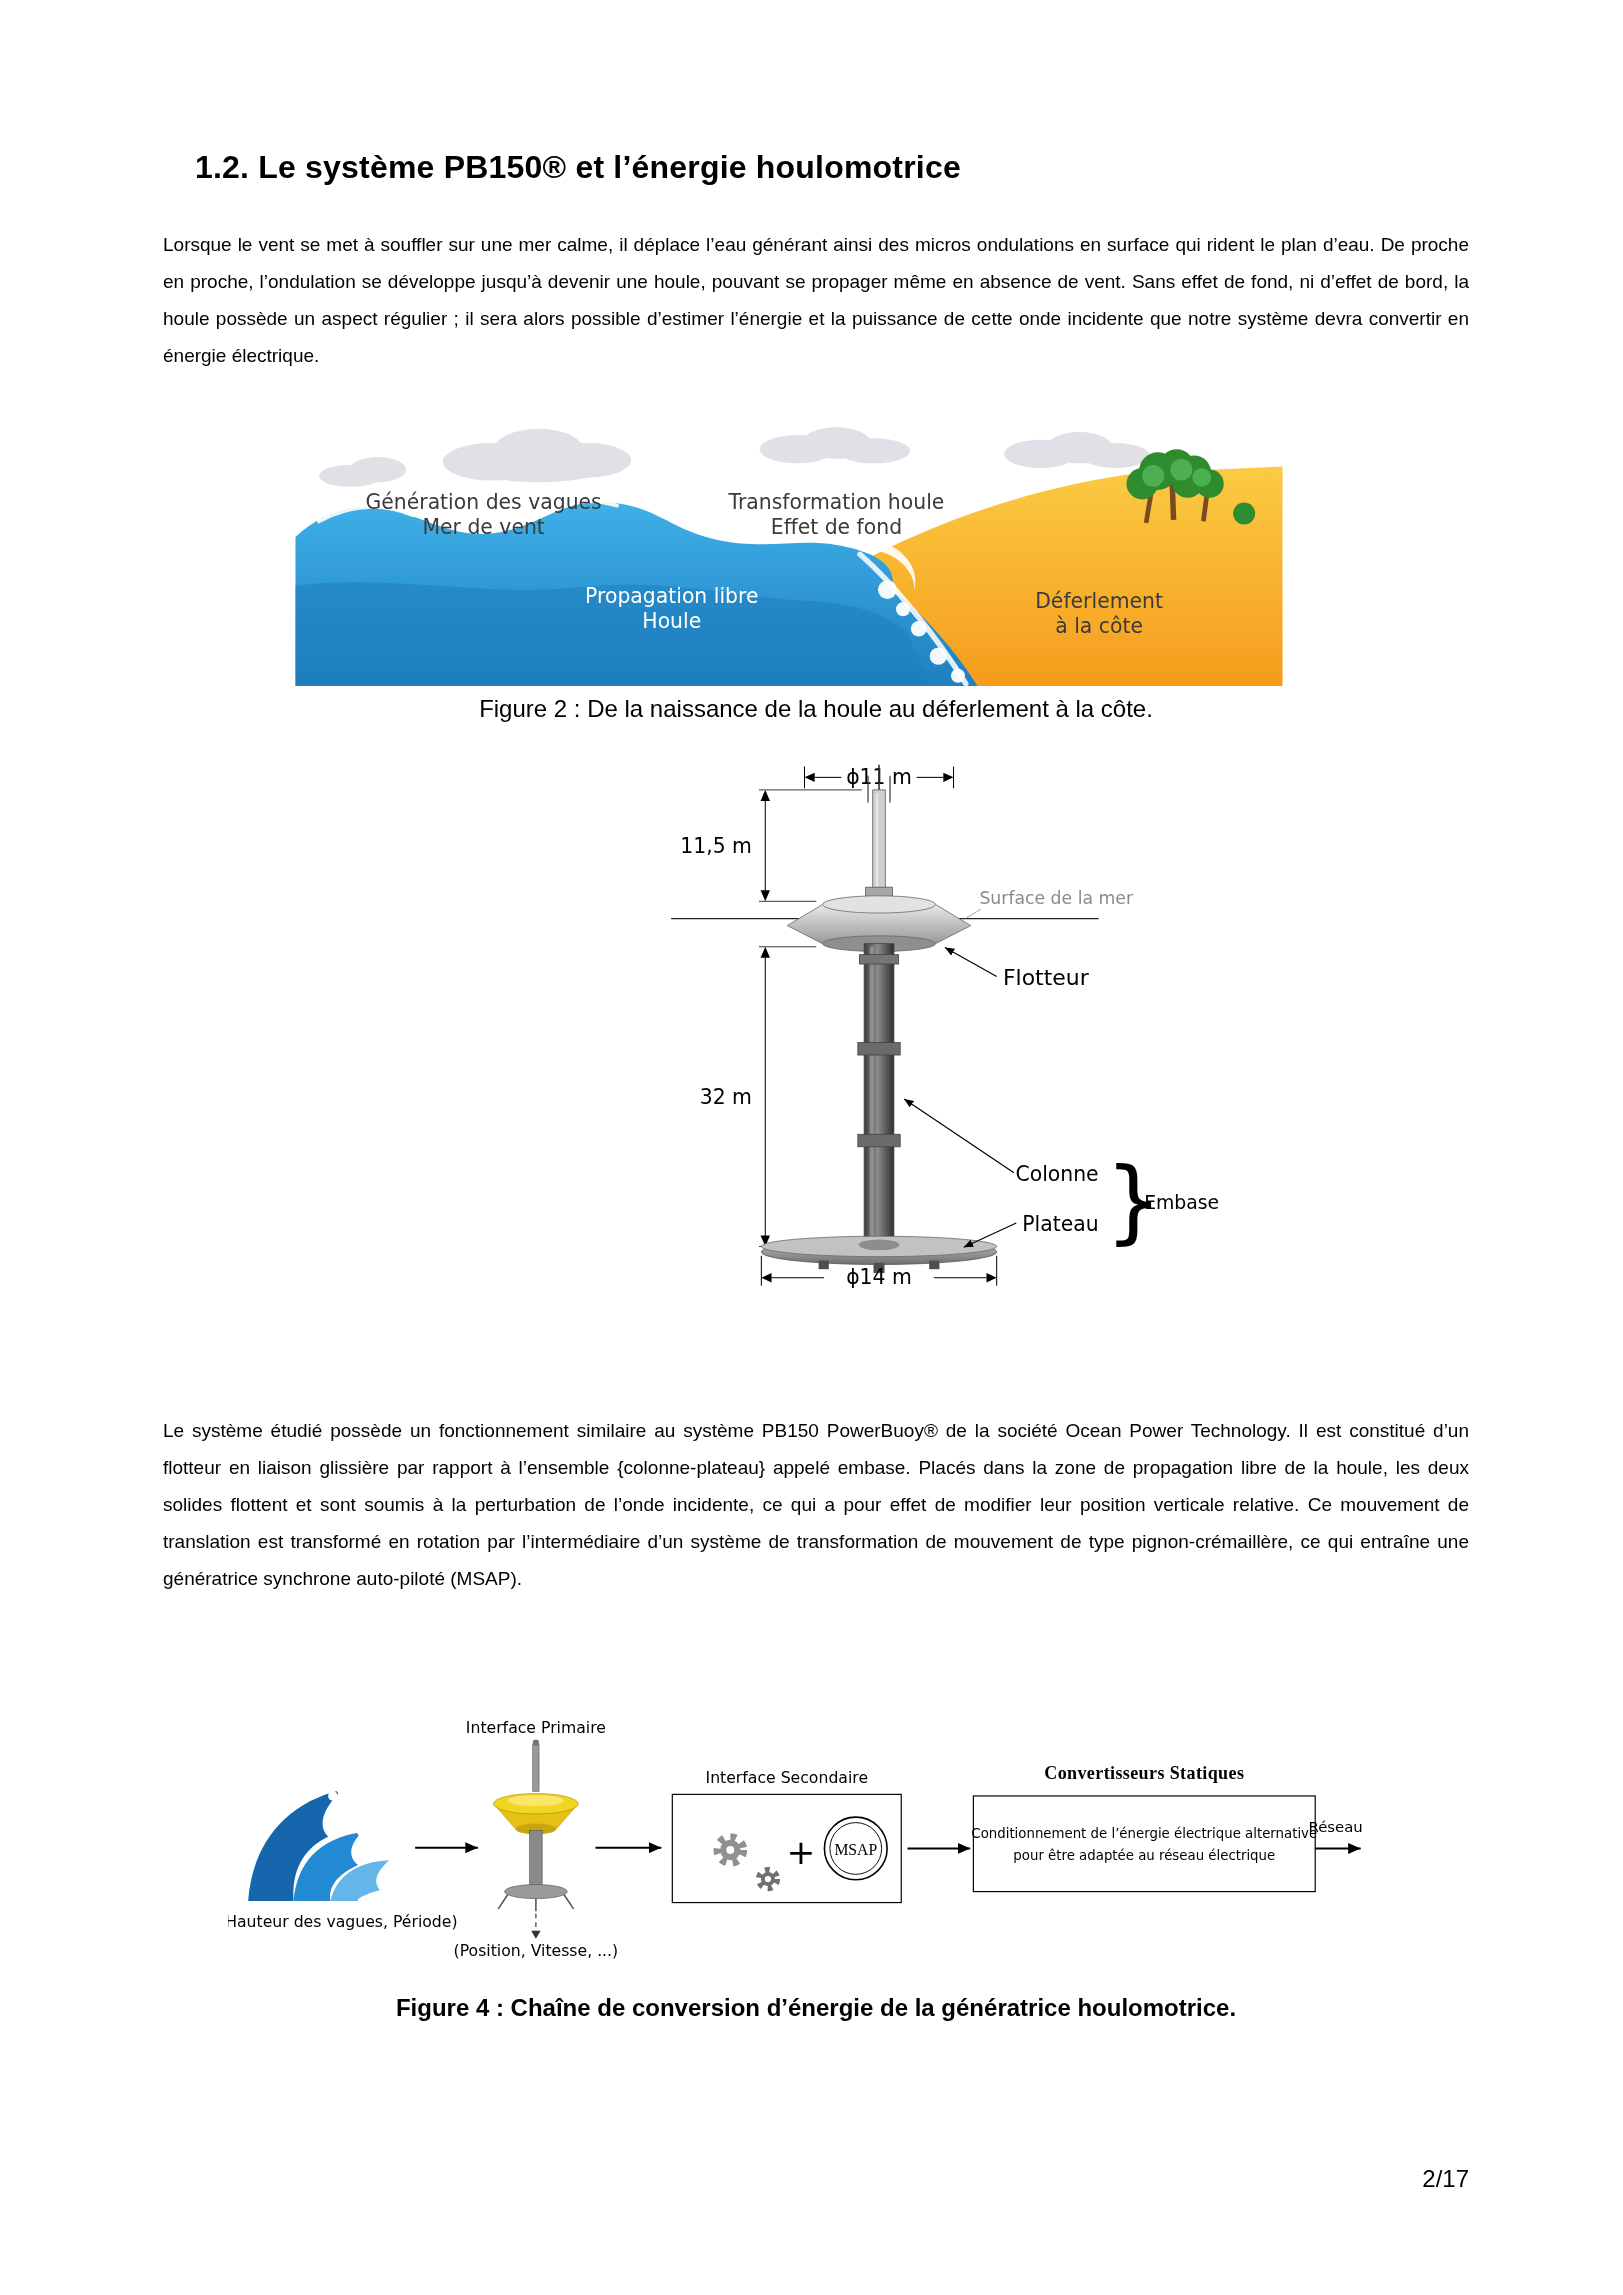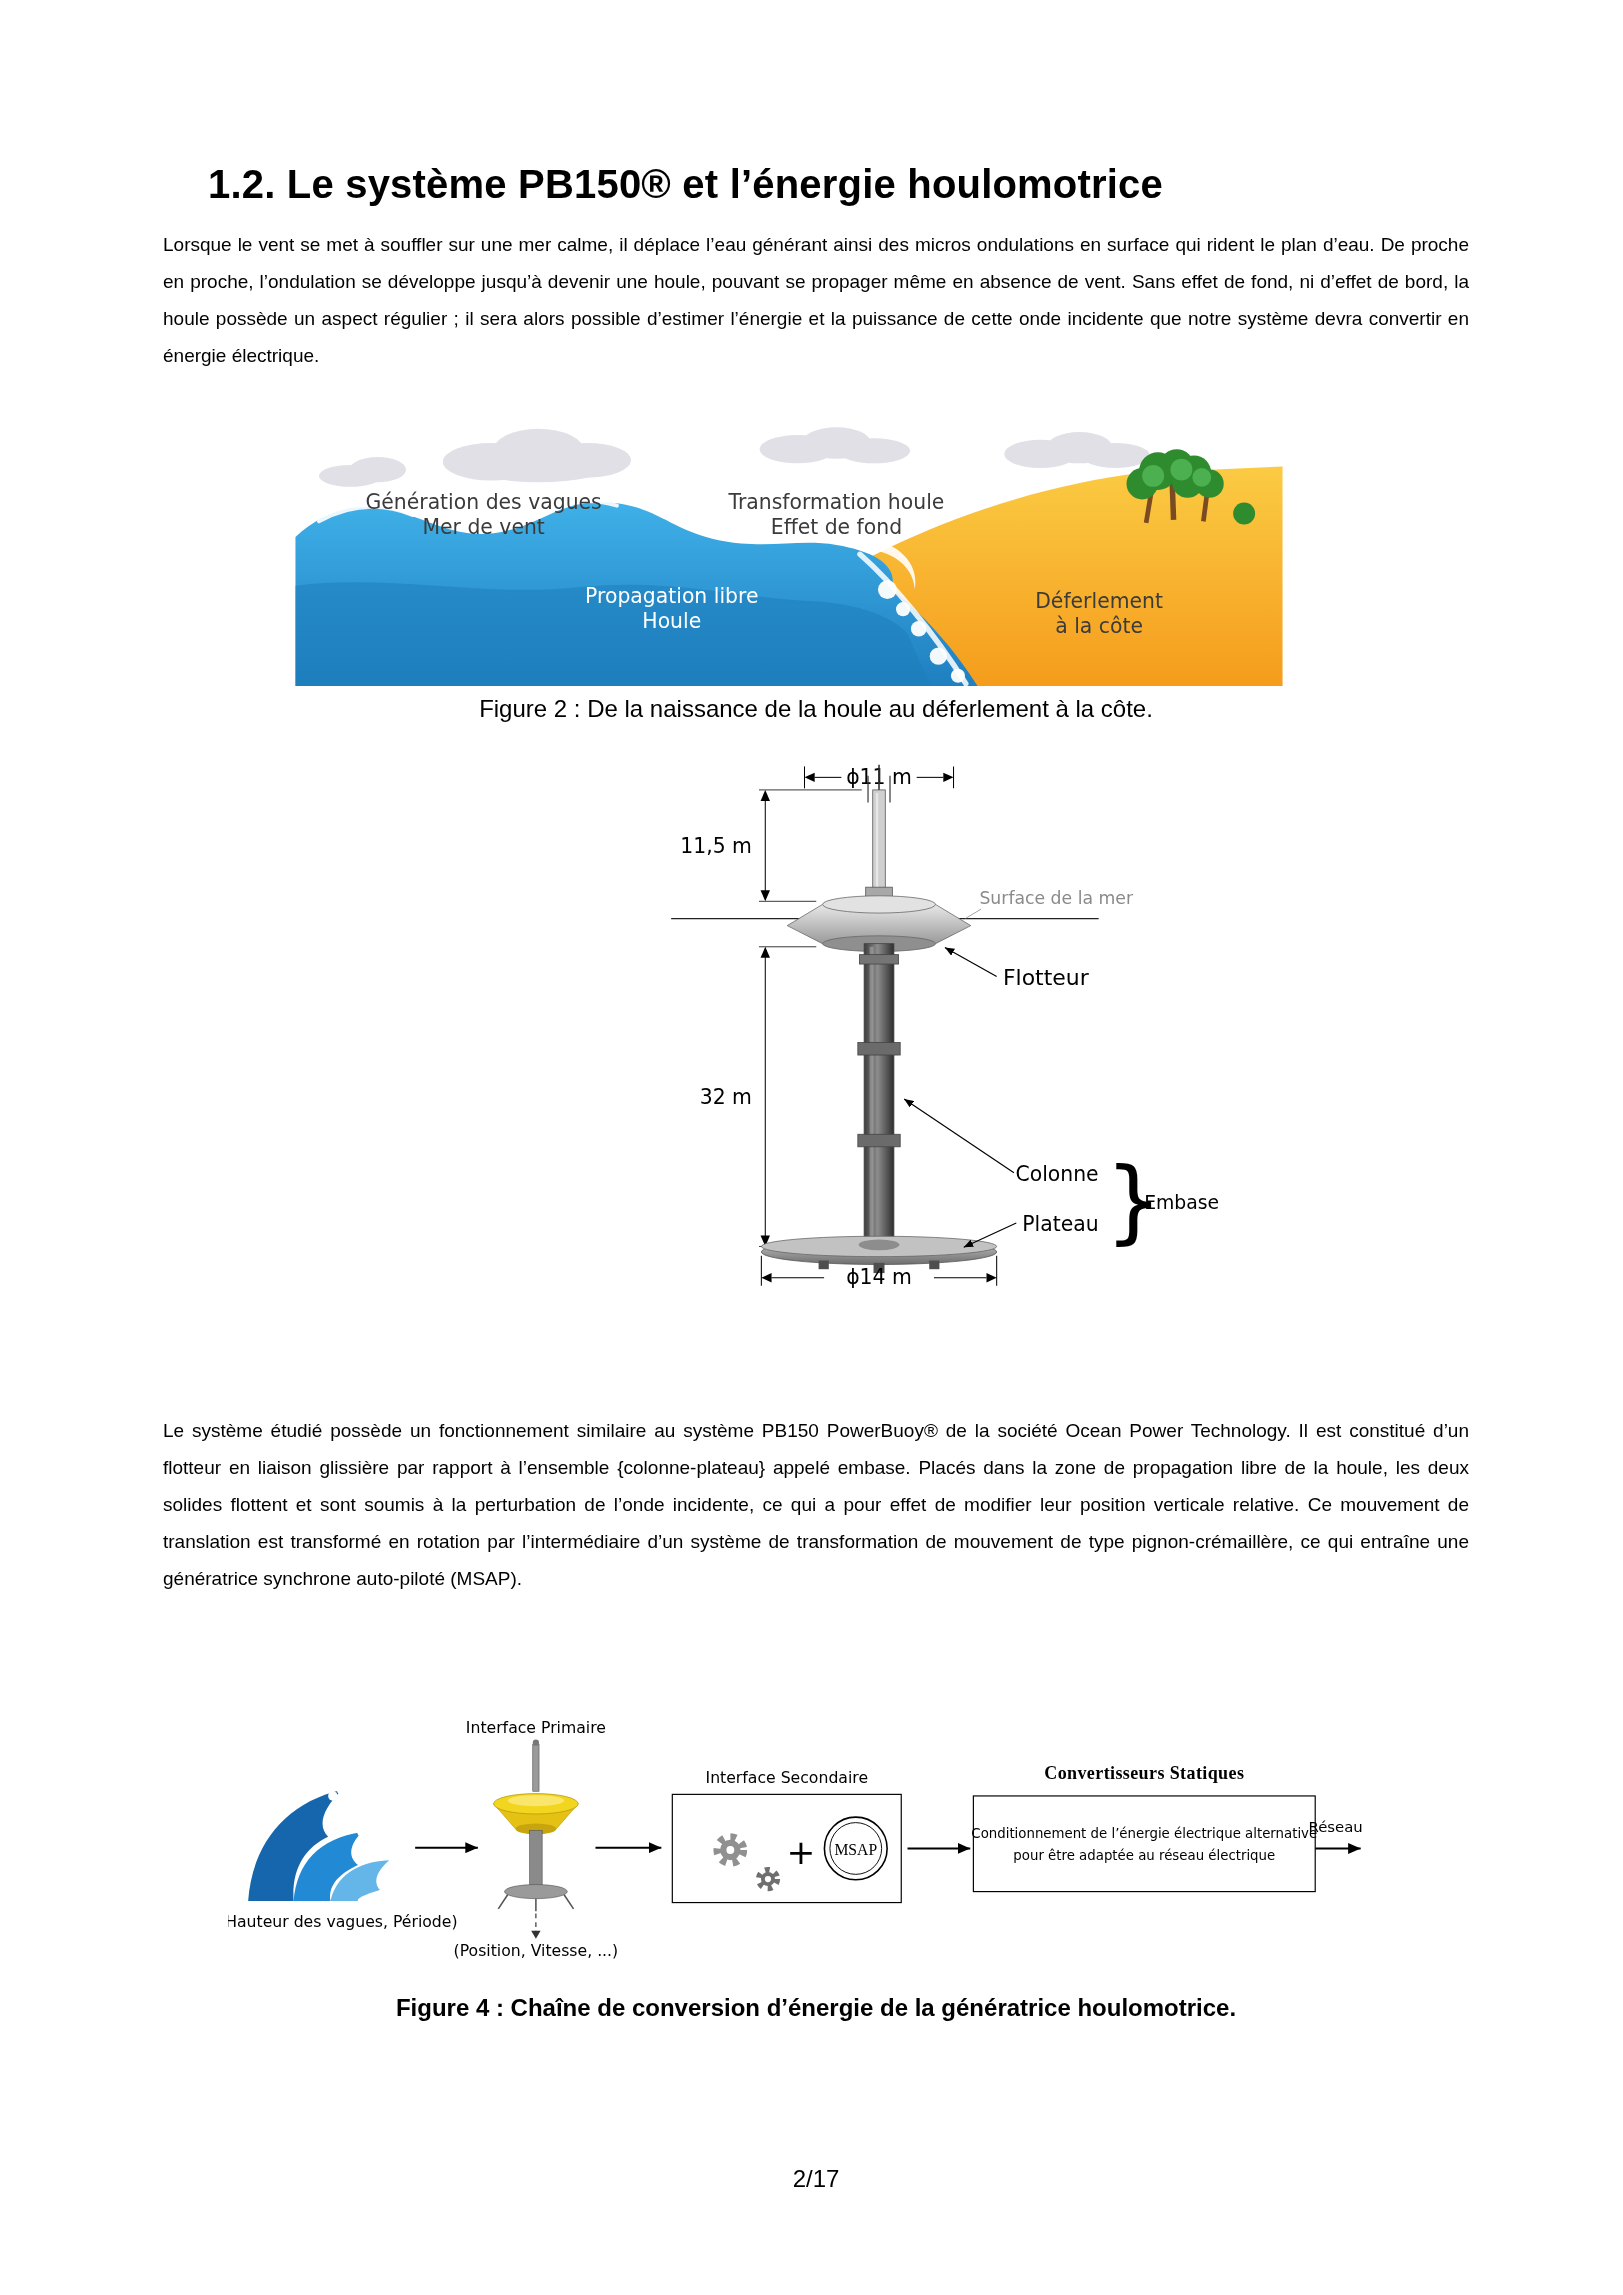--- a/index.html
+++ b/index.html
@@ -1,22 +1,22 @@
 <!DOCTYPE html>
 <html style="font-size:12.6px"><head>
 <meta charset="utf-8">
 <style>
   html,body{margin:0;padding:0;background:#ffffff;}
   body{width:1623px;height:2295px;position:relative;font-family:"Liberation Sans","DejaVu Sans",sans-serif;color:#000;}
   .page{position:absolute;inset:0;background:#fff;}
   .abs{position:absolute;}
-  .heading{font-size:40px;font-weight:bold;margin:13px;letter-spacing:0.2px;text-align:right;}
+  .heading{font-size:32px;font-weight:bold;margin:0;letter-spacing:0.2px;text-align:right;}
   .body-text{font-size:19px;line-height:37px;text-align:justify;margin:0;}
   .caption{font-size:24px;text-align:center;}
-  .pagenum{font-size:24px;text-align:center;}
+  .pagenum{font-size:24px;text-align:right;}
   svg text{font-family:"DejaVu Sans","Liberation Sans",sans-serif;}
   svg text.serif{font-family:"Liberation Serif","DejaVu Serif",serif;}
 </style>
 </head>
 <body>
 
 <div class="page">
 
   <h1 class="abs heading" style="left:195px;top:149px;">1.2. Le système PB150® et l’énergie houlomotrice</h1>
 

